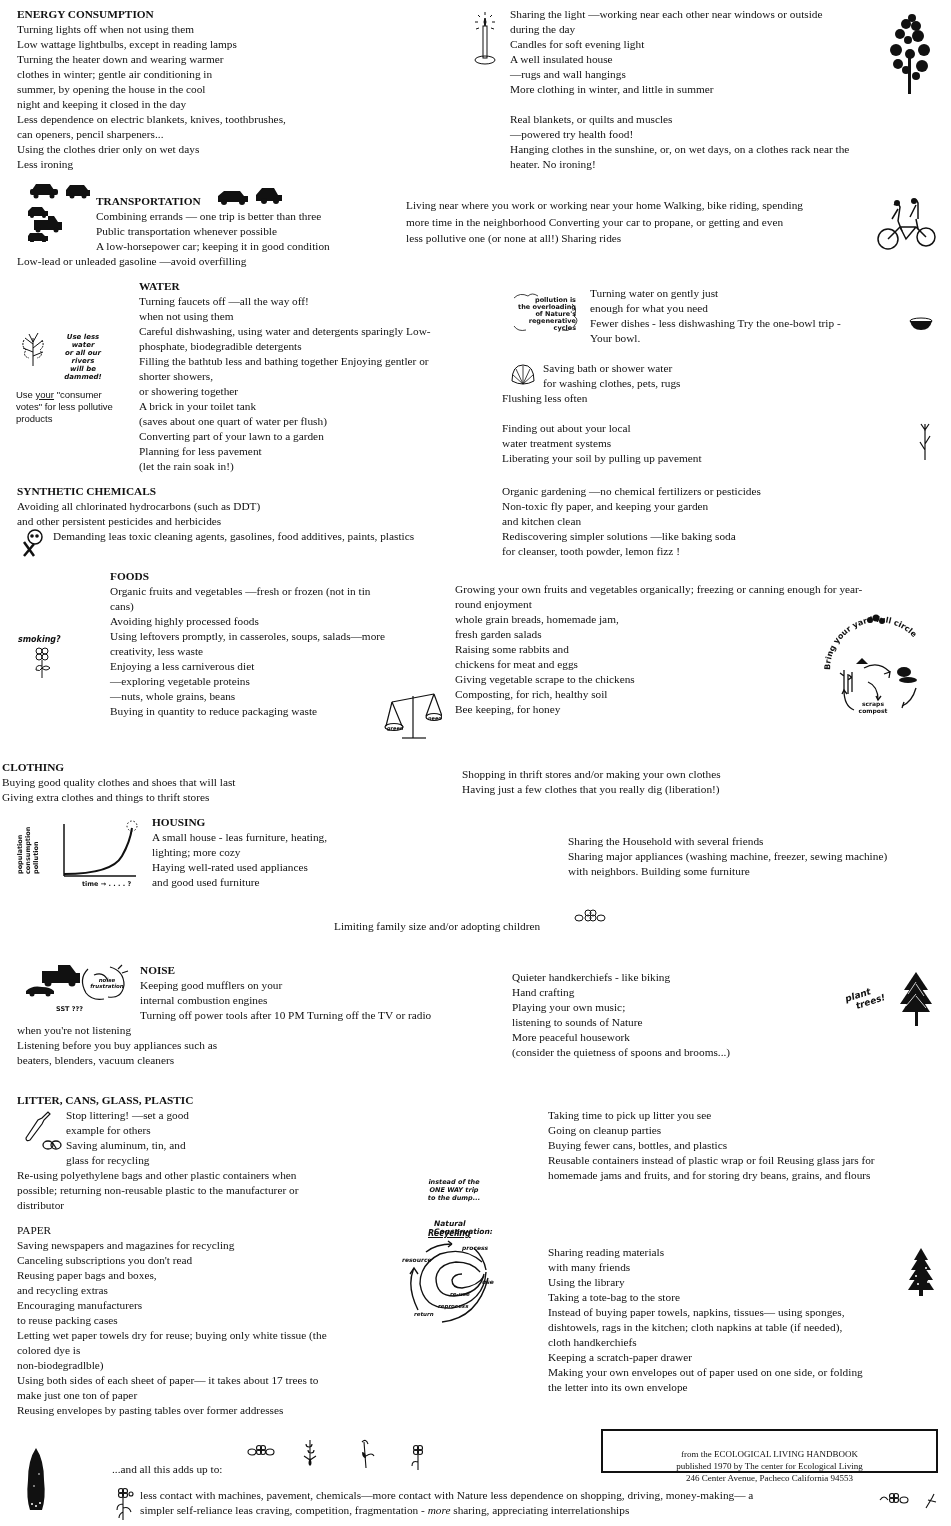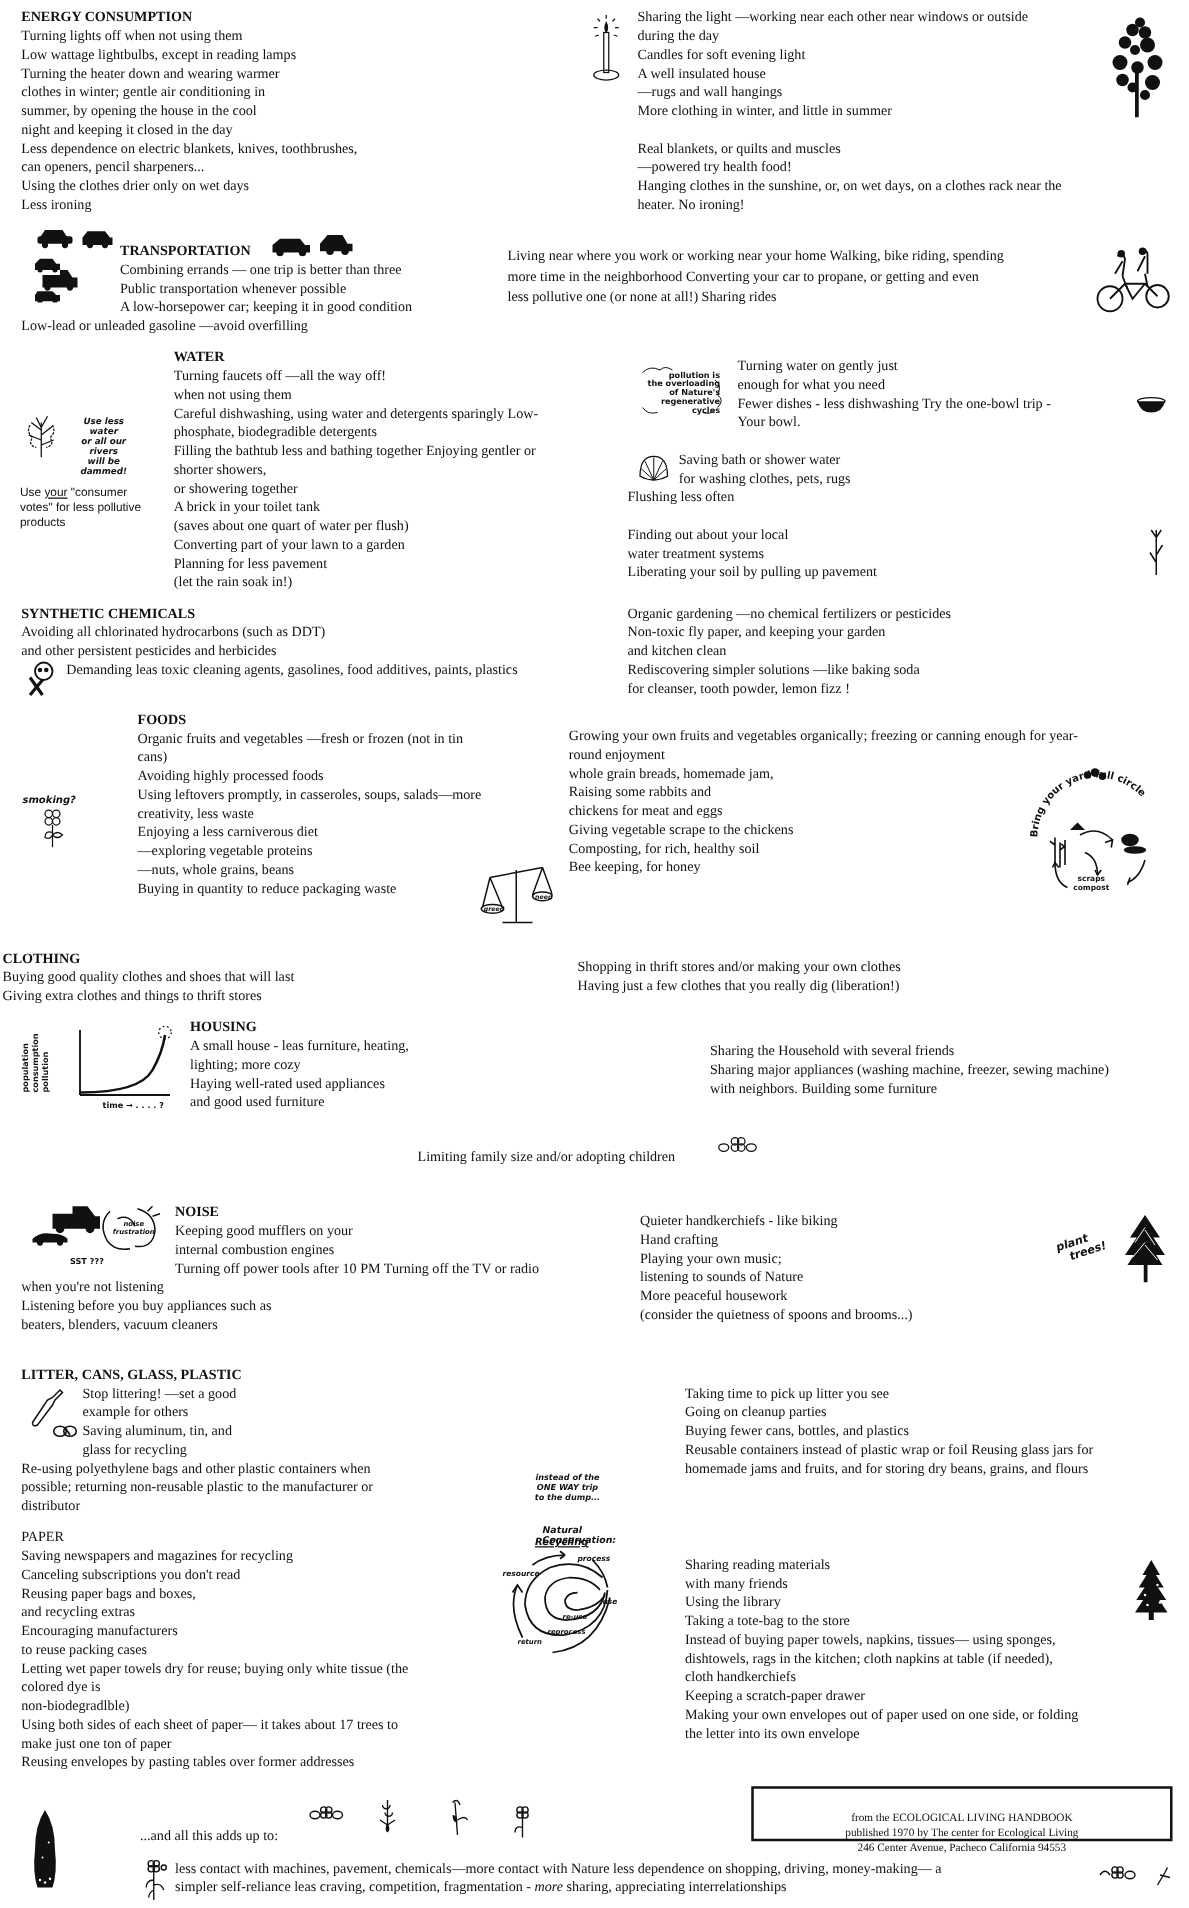--- a/index.html
+++ b/index.html
@@ -306,20 +306,21 @@
     </g>
   </svg>
   <div class="abs hand" style="left:3px;top:34px;font-size:5px;">greed</div>
   <div class="abs hand" style="left:44px;top:24px;font-size:5px;">need</div>
 </div>
 
 <div class="abs lines" style="left:455px;top:582px;">
   <div>Growing your own fruits and vegetables organically; freezing or canning enough for year-</div>
   <div>round enjoyment</div>
   <div>whole grain breads, homemade jam,</div>
+  <div>fresh garden salads</div>
   <div>Raising some rabbits and</div>
   <div>chickens for meat and eggs</div>
   <div>Giving vegetable scrape to the chickens</div>
   <div>Composting, for rich, healthy soil</div>
   <div>Bee keeping, for honey</div>
 </div>
 
 <div class="abs" style="left:818px;top:612px;width:118px;height:110px;">
   <svg class="abs" style="left:0;top:0" width="118" height="110" viewBox="0 0 118 110">
     <g fill="#111">

